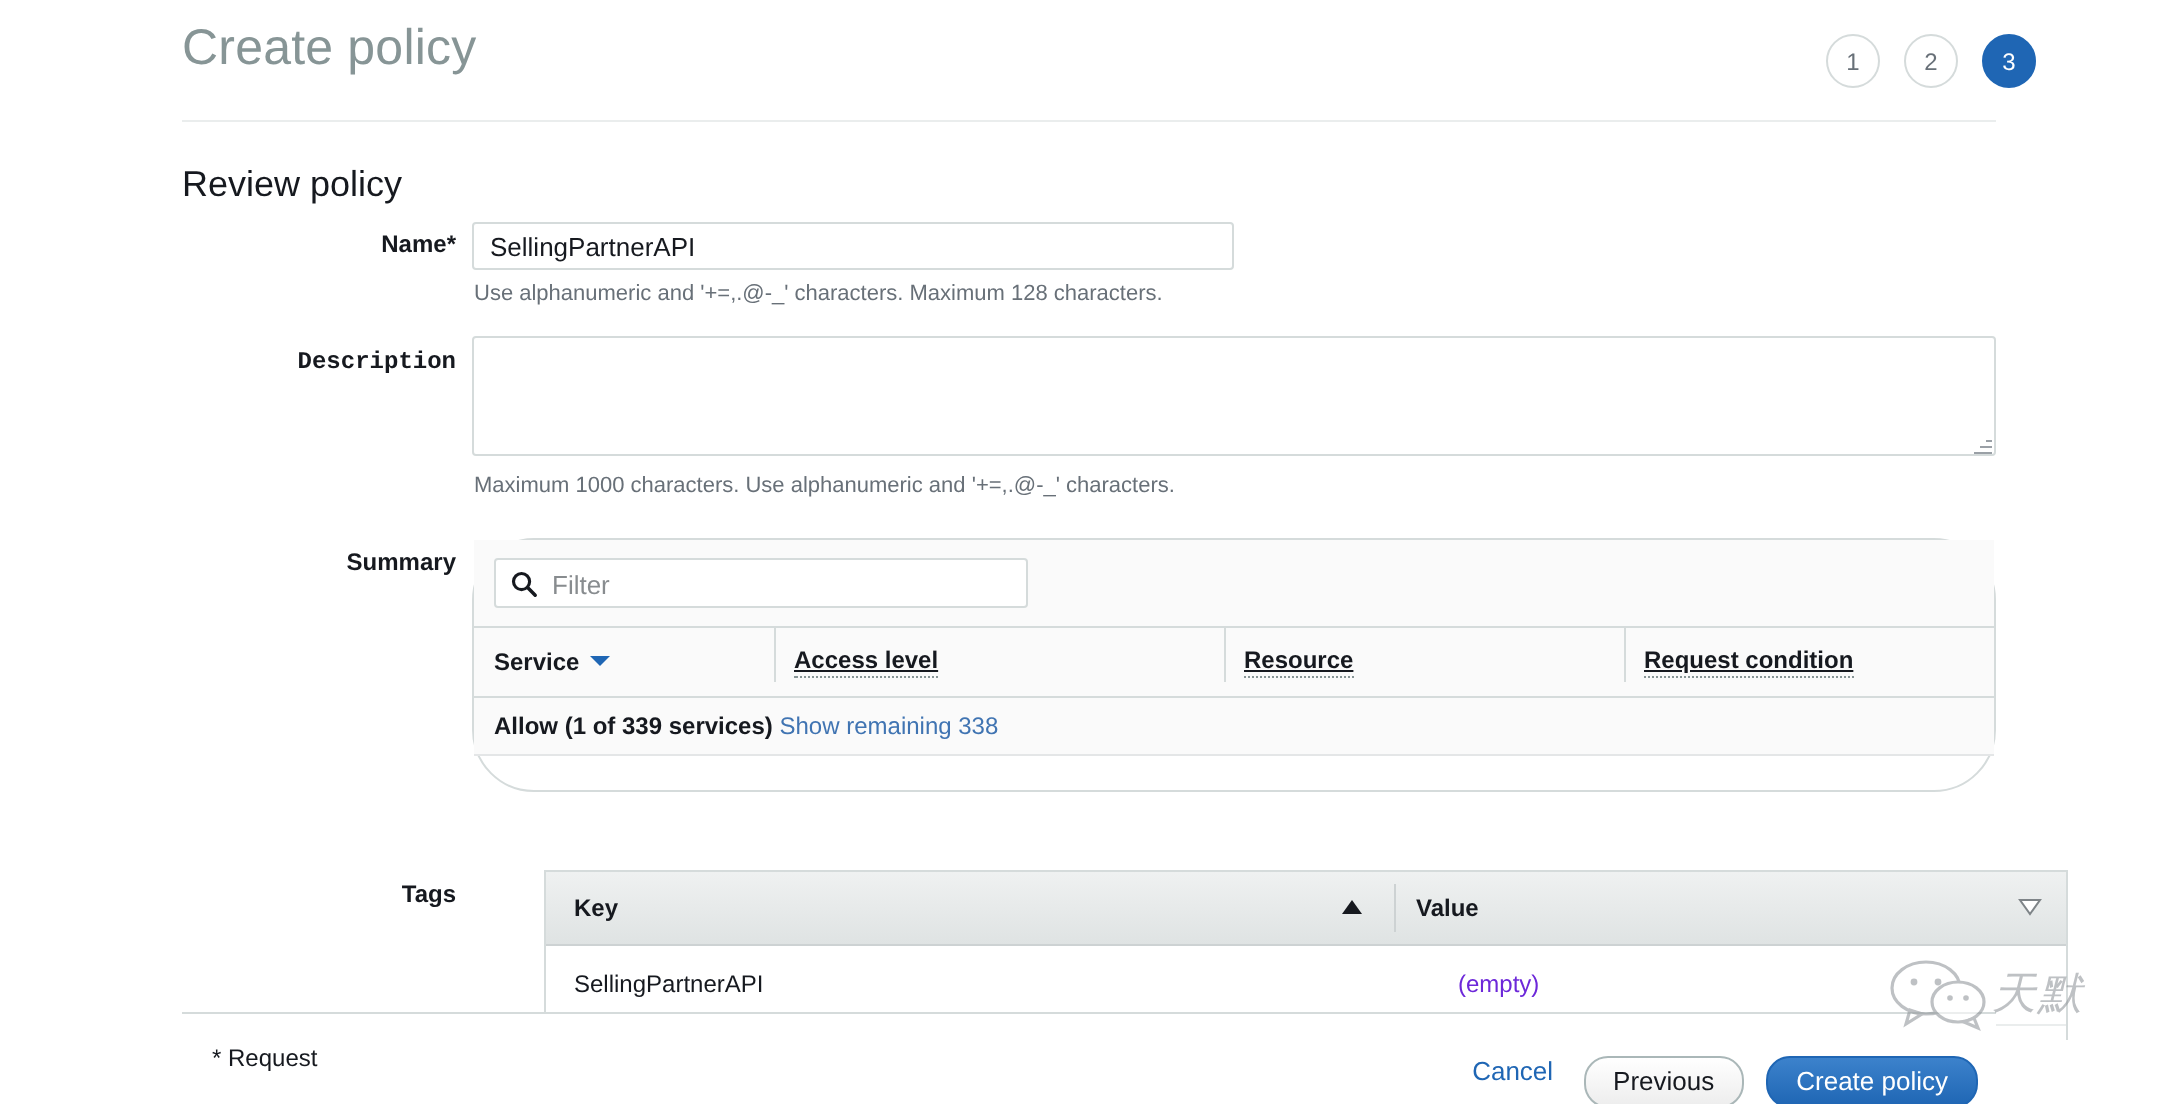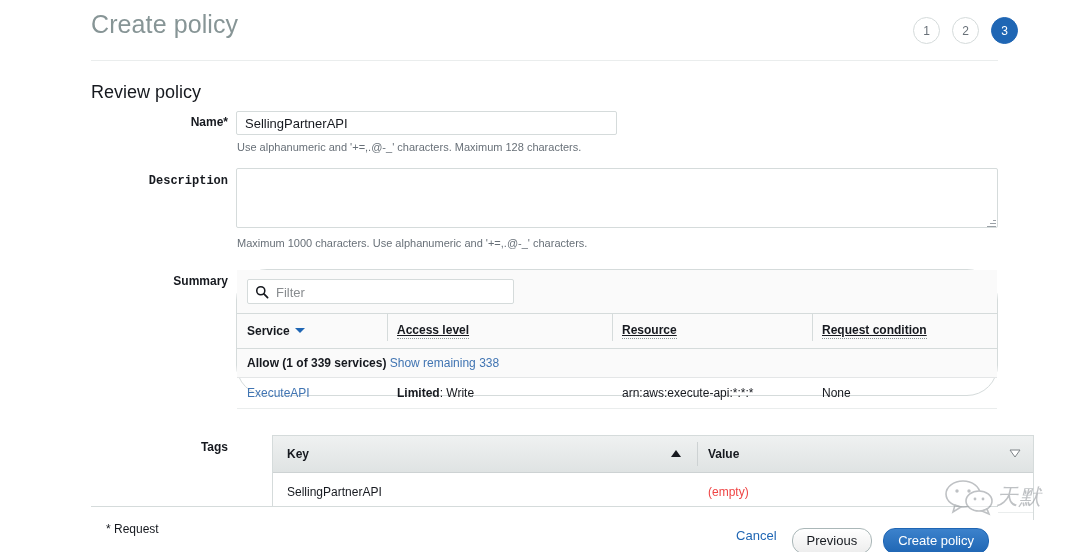--- a/index.html
+++ b/index.html
@@ -280,24 +280,24 @@
   }
   .tag-key {
     position: absolute;
     left: 14px;
     top: 12px;
     font-size: 12px;
     color: #16191f;
   }
   .tag-value {
     position: absolute;
-    left: 435px;
+    left: 456px;
     top: 12px;
     font-size: 12px;
-    color: #ef4444;
+    color: #6d28d9;
   }
 
   
   .footer {
     position: absolute;
     left: 91px;
     top: 506px;
     width: 907px;
     height: 46px;
     box-sizing: border-box;
@@ -441,28 +441,20 @@
           </th>
         </tr>
       </thead>
       <tbody>
         <tr class="group-row">
           <td colspan="4">
             <span>Allow (1 of 339 services)</span>
             <span class="group-link">Show remaining 338</span>
           </td>
         </tr>
-        <tr class="data-row">
-          <td>
-            <span class="svc-link">ExecuteAPI</span>
-          </td>
-          <td><span class="bold">Limited</span><span>: </span><span>Write</span></td>
-          <td>arn:aws:execute-api:*:*:*</td>
-          <td>None</td>
-        </tr>
       </tbody>
     </table>
 
     <div class="col-sep" style="left:150px; top:43px; height:28px;"></div>
     <div class="col-sep" style="left:375px; top:43px; height:28px;"></div>
     <div class="col-sep" style="left:575px; top:43px; height:28px;"></div>
   </div>
 
   <div class="field-label" style="left:138px; top:380px; width:90px;">Tags</div>
 

